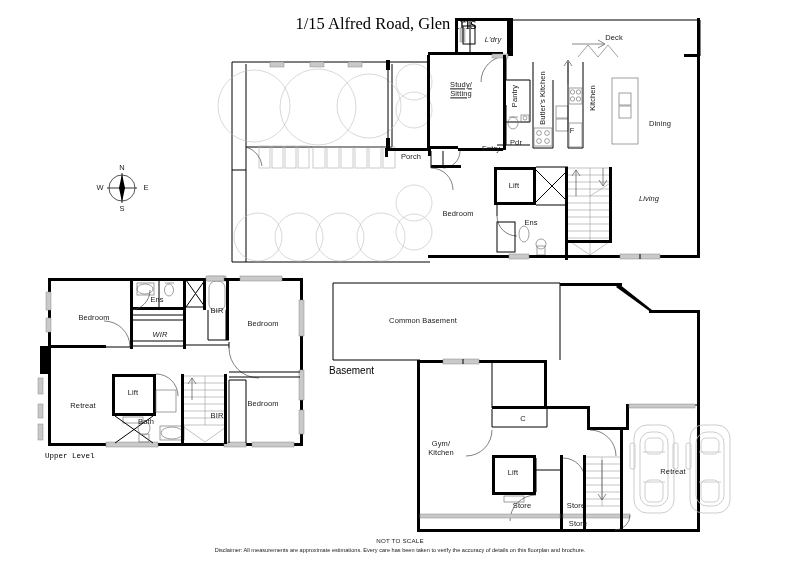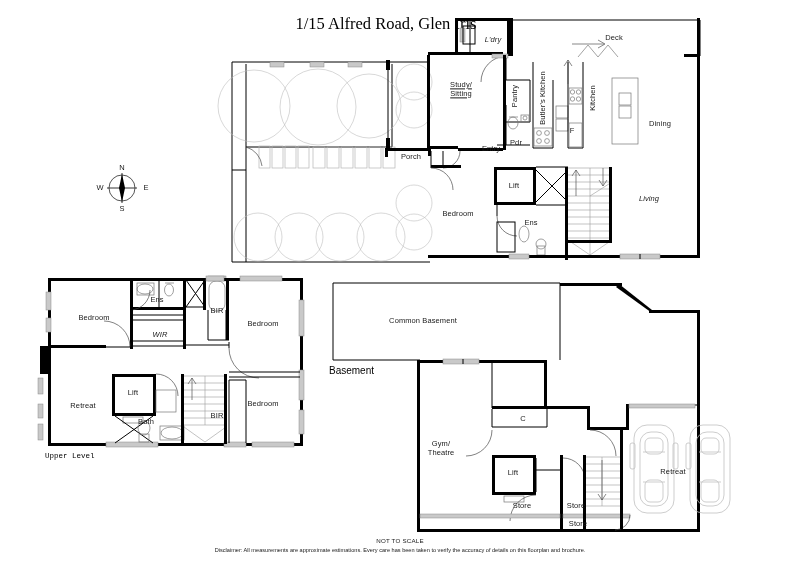--- a/index.html
+++ b/index.html
@@ -423,21 +423,21 @@
   <div class="lbl c" style="left:263px;top:324px;">Bedroom</div>
   <div class="lbl c" style="left:83px;top:406px;">Retreat</div>
   <div class="lbl c" style="left:133px;top:393px;">Lift</div>
   <div class="lbl c" style="left:146px;top:422px;">Bath</div>
   <div class="lbl c" style="left:217px;top:416px;">BIR</div>
   <div class="lbl c" style="left:263px;top:404px;">Bedroom</div>
 
   <div class="lbl c" style="left:423px;top:321px;">Common Basement</div>
   <div class="lbl c" style="left:523px;top:419px;">C</div>
   <div class="lbl c" style="left:441px;top:449px;white-space:pre;">Gym/
-Theatre</div>
+Kitchen</div>
   <div class="lbl c" style="left:513px;top:473px;">Lift</div>
   <div class="lbl c" style="left:522px;top:506px;">Store</div>
   <div class="lbl c" style="left:576px;top:506px;">Store</div>
   <div class="lbl c" style="left:578px;top:524px;">Store</div>
   <div class="lbl c" style="left:673px;top:472px;">Retreat</div>
 
   <div id="lvl-upper">Upper Level</div>
   <div id="lvl-base">Basement</div>
 
   <div id="notscale">NOT TO SCALE</div>

